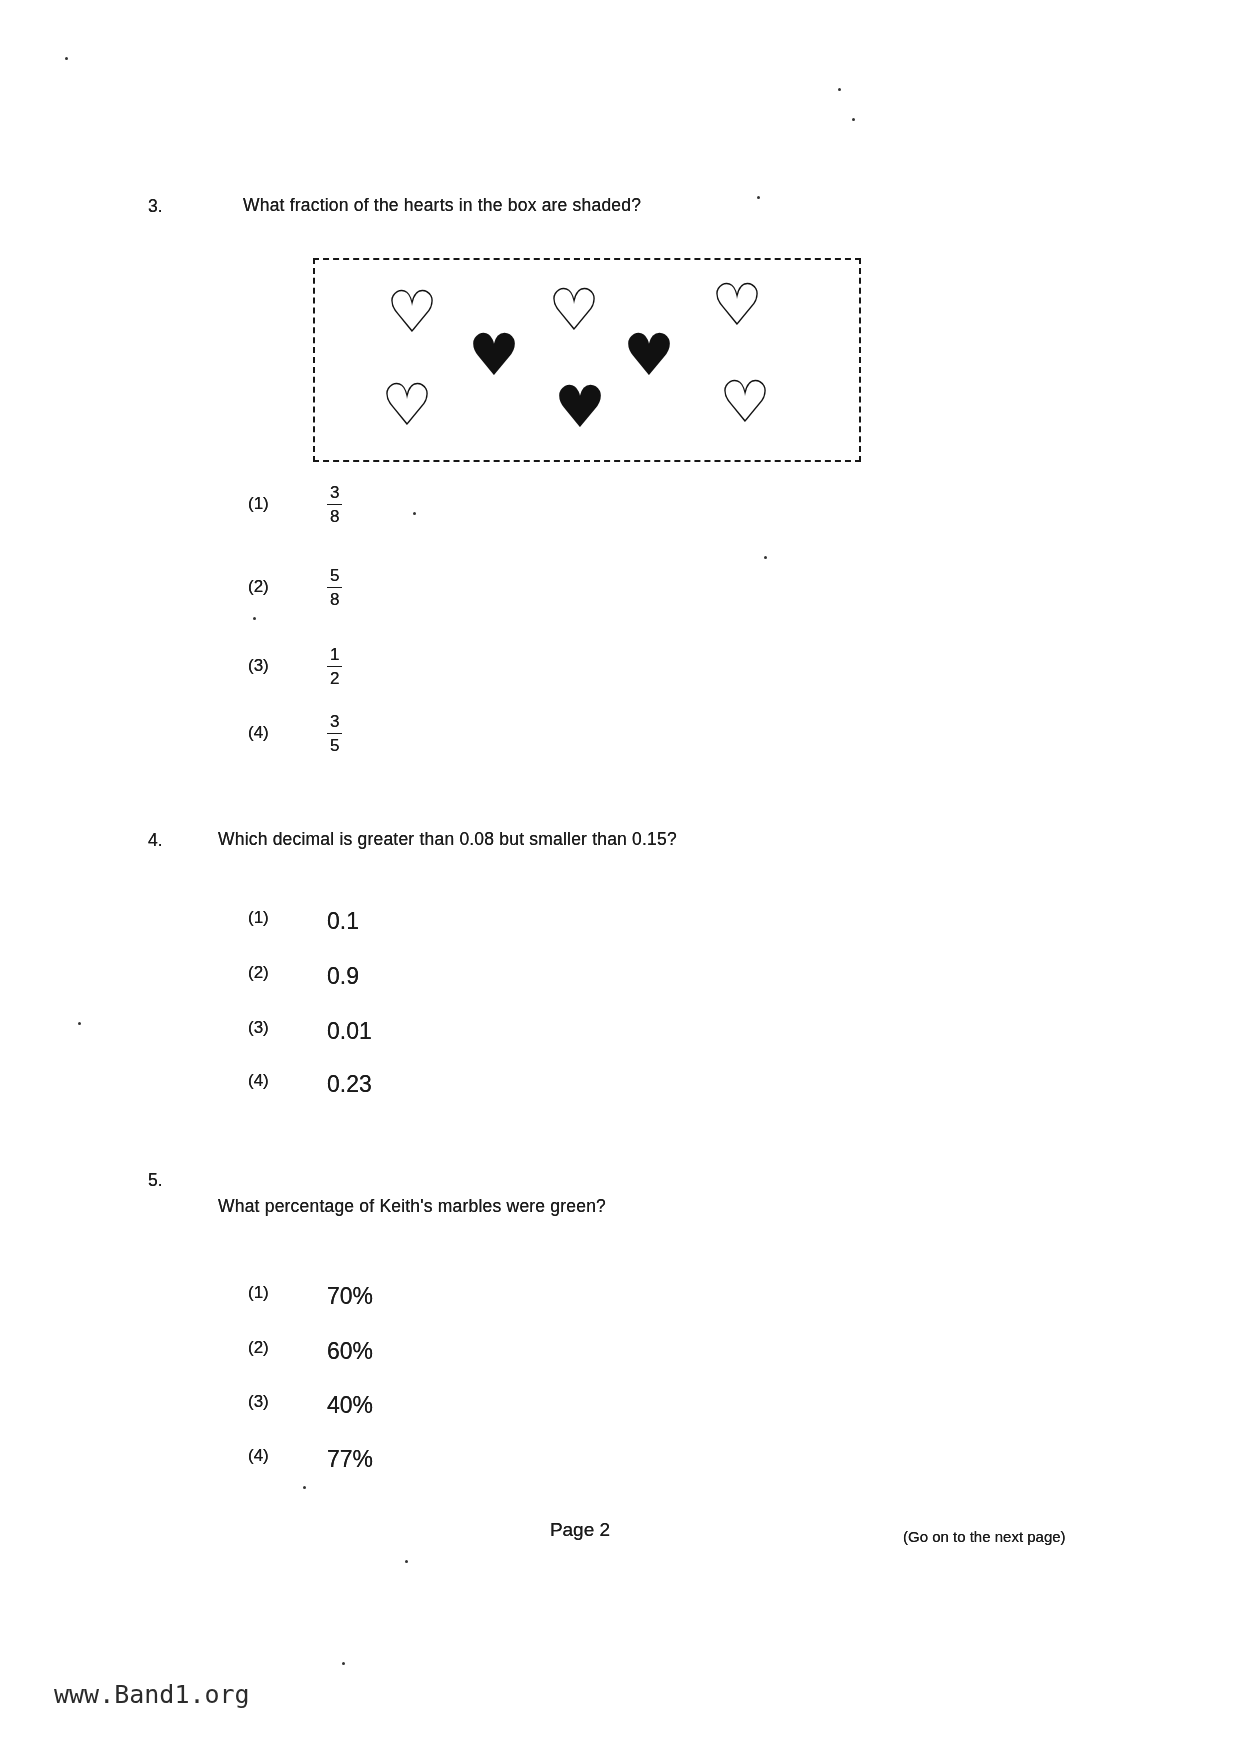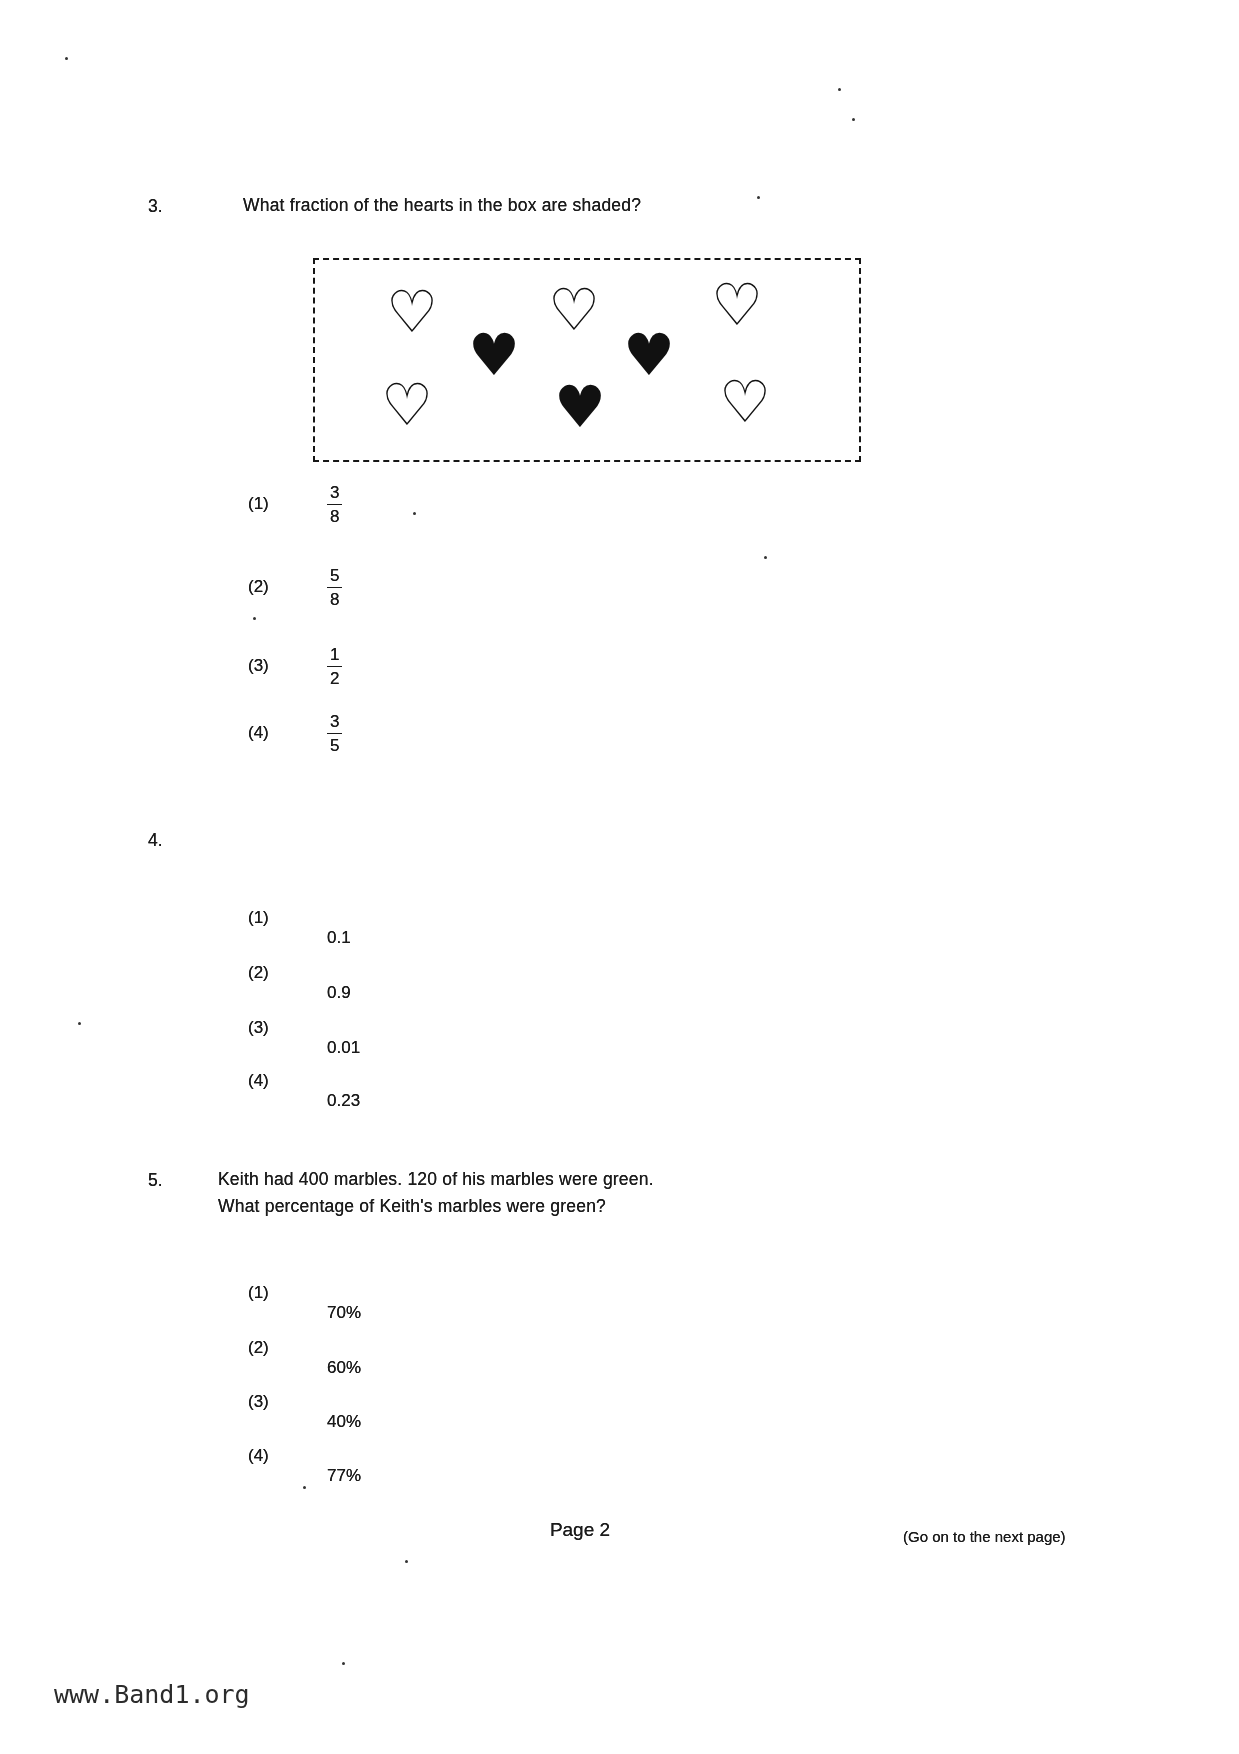--- a/index.html
+++ b/index.html
@@ -17,21 +17,21 @@
     border:2px dashed #161616;background:#fff;
   }
   .heart{
     position:absolute;transform:translate(-50%,-54%);
     font-size:58px;line-height:1;color:#111;
     font-family:"DejaVu Sans", sans-serif;
   }
   
   .opt-row{position:absolute;left:248px;display:flex;align-items:flex-start;}
   .opt-label{width:79px;font-size:17px;}
-  .opt-value{font-size:17px;margin-top:20px;}
+  .opt-value{font-size:23px;}
   .fraction{display:inline-block;text-align:center;font-size:17px;line-height:1.15;}
   .fraction .num{display:block;border-bottom:1.6px solid #1a1a1a;padding:0 3px 1.5px;}
   .fraction .den{display:block;padding-top:1.5px;}
   .frac-row .opt-label{padding-top:11px;}
   
   .page-label{position:absolute;left:480px;top:1519px;width:200px;text-align:center;font-size:19px;}
   .next-note{position:absolute;left:903px;top:1528px;font-size:15px;}
   .watermark{
     position:absolute;left:54px;top:1680px;
     font-family:"DejaVu Sans Mono", monospace;font-size:25px;color:#2b2b2b;
@@ -81,40 +81,40 @@
   </div>
   <div class="opt-row frac-row scan-text" style="top:712px;">
     <span class="opt-label">(4)</span>
     <span class="fraction">
       <span class="num">3</span>
       <span class="den">5</span>
     </span>
   </div>
 
   <div class="qnum scan-text" style="top:830px;">4.</div>
+  <div class="qtext scan-text" style="top:829px;">Which decimal is greater than 0.08 but smaller than 0.15?</div>
 
   <div class="opt-row scan-text" style="top:908px;">
     <span class="opt-label">(1)</span>
     <span class="opt-value">0.1</span>
   </div>
   <div class="opt-row scan-text" style="top:963px;">
     <span class="opt-label">(2)</span>
     <span class="opt-value">0.9</span>
   </div>
   <div class="opt-row scan-text" style="top:1018px;">
     <span class="opt-label">(3)</span>
     <span class="opt-value">0.01</span>
   </div>
   <div class="opt-row scan-text" style="top:1071px;">
     <span class="opt-label">(4)</span>
     <span class="opt-value">0.23</span>
   </div>
 
   <div class="qnum scan-text" style="top:1170px;">5.</div>
-  <div class="qtext scan-text" style="top:1169px;">Keith had 400 marbles. 120 of his marbles were green.</div>
   <div class="qtext scan-text" style="top:1196px;">What percentage of Keith's marbles were green?</div>
 
   <div class="opt-row scan-text" style="top:1283px;">
     <span class="opt-label">(1)</span>
     <span class="opt-value">70%</span>
   </div>
   <div class="opt-row scan-text" style="top:1338px;">
     <span class="opt-label">(2)</span>
     <span class="opt-value">60%</span>
   </div>

